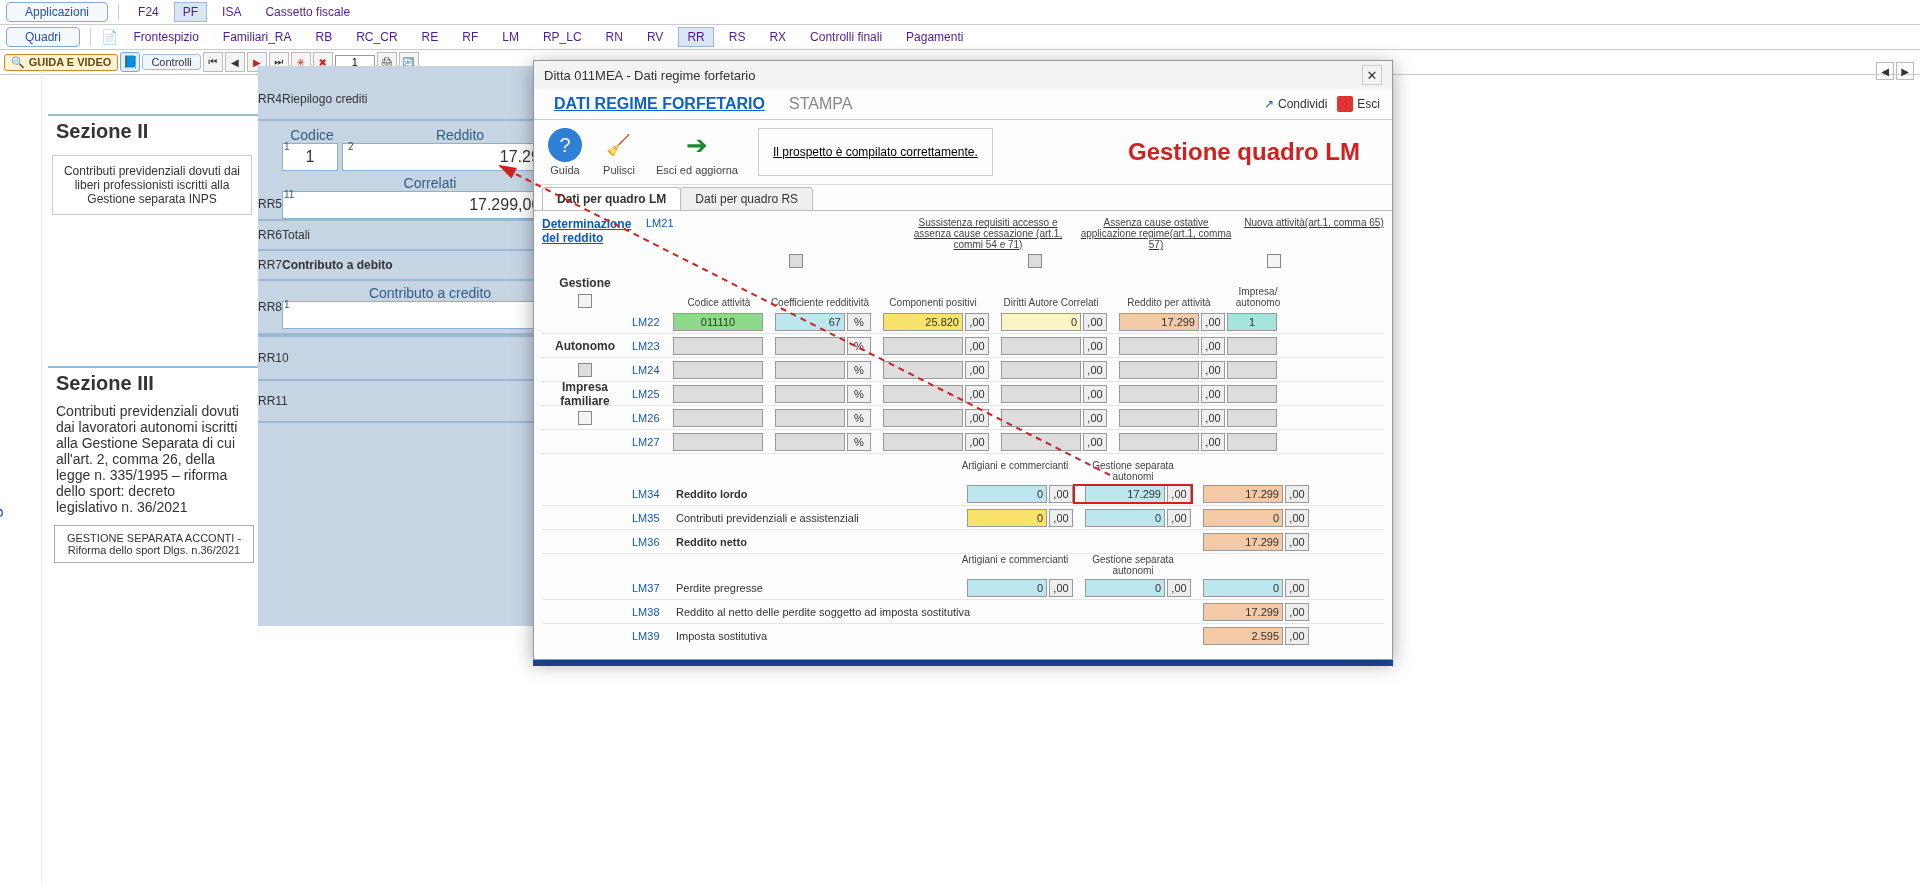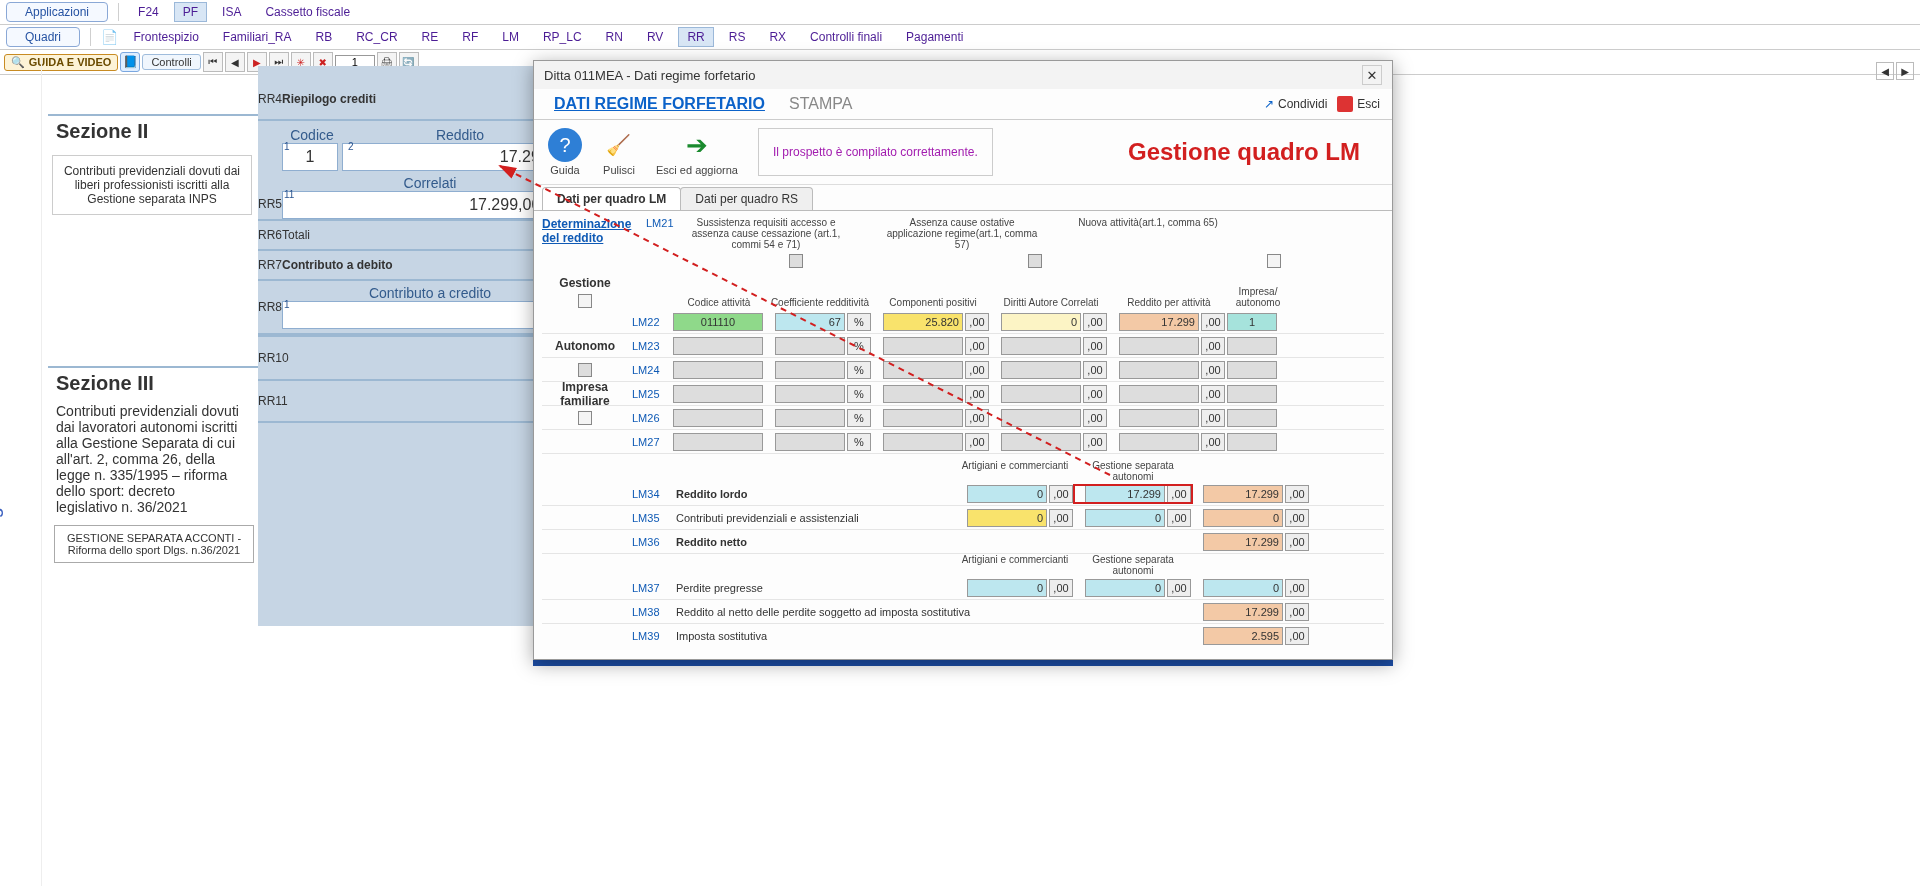--- a/index.html
+++ b/index.html
@@ -41,21 +41,21 @@
 .dialog-close { width:20px; height:20px; border:1px solid #ccc; display:flex; align-items:center; justify-content:center; cursor:pointer; font-size:13px;}
 .dialog-tabs { display:flex; align-items:center; border-bottom:1px solid #ccc; padding:0 8px;}
 .dialog-tab { padding:6px 12px; font-size:16px; color:#0b62c9; cursor:pointer;}
 .dialog-tab.active { font-weight:bold; text-decoration:underline;}
 .dialog-actions { margin-left:auto; display:flex; align-items:center; gap:10px; padding:4px;}
 .act { display:flex; align-items:center; gap:4px; font-size:12px; cursor:pointer;}
 .red-sq { width:16px; height:16px; background:#d33; display:inline-block; border-radius:2px;}
 .dialog-toolbar { display:flex; align-items:center; gap:20px; padding:8px 14px; border-bottom:1px solid #ddd;}
 .tool-btn { text-align:center; font-size:11px; color:#444; cursor:pointer;}
 .tool-btn .ico { width:34px; height:34px; border-radius:50%; margin:0 auto 2px; display:flex; align-items:center; justify-content:center; font-size:20px; color:#fff;}
-.prospetto-box { border:1px solid #ccc; padding:16px 14px; font-size:12px; color:#a21caf; }
+.prospetto-box { border:1px solid #ccc; padding:16px 14px; font-size:12px; color:#000000;text-decoration:underline; }
 .gestione-title { color:#d21f1f; font-size:24px; font-weight:bold; margin-left:auto; padding-right:18px;}
 .sub-tabs { display:flex; gap:0; padding:2px 8px 0 8px;}
 .sub-tab { border:1px solid #bbb; border-bottom:none; padding:4px 14px; background:#efefef; font-size:12px; cursor:pointer; border-radius:4px 4px 0 0; margin-right:-1px;}
 .sub-tab.active { background:#fff; font-weight:600;}
 .grid-wrap { flex:1; overflow:auto; border-top:1px solid #bbb; padding:6px 8px; font-size:11px;}
 .det-title { color:#0f5ab5; font-weight:bold; font-size:12px; text-decoration:underline;}
 .grid-row { display:flex; align-items:center; height:24px; border-bottom:1px solid #e5e5e5;}
 .cell { padding:0 4px; }
 .cell.code { width:44px; color:#0f5ab5; }
 .cell.desc { width:240px; }
@@ -150,21 +150,21 @@
   </div>
   <div style="position:absolute; left:0; top:300px; width:210px; border-top:2px solid #9cb8d2;">
     <div class="section-header">Sezione III</div>
     <div class="section-desc">Contributi previdenziali dovuti dai lavoratori autonomi iscritti alla Gestione Separata di cui all'art. 2, comma 26, della legge n. 335/1995 – riforma dello sport: decreto legislativo n. 36/2021</div>
     <div class="note-box">GESTIONE SEPARATA ACCONTI - Riforma dello sport Dlgs. n.36/2021</div>
   </div>
 
   <div style="position:absolute; left:210px; top:13px; width:320px;">
     <div class="row" style="display:flex; align-items:center; height:40px; position:relative; z-index:1;">
       <span class="rr-label">RR4</span>
-      <span class="rr-title" style="font-weight:bold;">Riepilogo crediti</span>
+      <span class="rr-title" style="font-weight:normal;">Riepilogo crediti</span>
     </div>
 
     <div style="position:relative; z-index:1; border-top:2px solid #9cb8d2; padding:6px 0 0 0;">
       <div style="display:flex;">
         <span class="rr-label" style="align-self:flex-end; padding-bottom:8px;">RR5</span>
         <div style="flex:1;">
           <div style="display:flex;">
             <div style="width:60px;" class="field-label">Codice</div>
             <div style="flex:1;" class="field-label">Reddito</div>
           </div>
@@ -244,21 +244,21 @@
     <div class="sub-tab">Dati per quadro RS</div>
   </div>
 
   <div class="grid-wrap">
 
     <div style="display:flex;">
       <div style="width:100px;">
         <div class="det-title">Determinazione del reddito</div>
       </div>
       <div class="cell code">LM21</div>
-      <div style="flex:1; display:flex; gap:36px; justify-content:flex-start;">
+      <div style="flex:1; display:flex; gap:8px; justify-content:flex-end;text-decoration:underline;">
         <div class="hdr" style="width:160px;">Sussistenza requisiti accesso e assenza cause cessazione (art.1, commi 54 e 71)</div>
         <div class="hdr" style="width:160px;">Assenza cause ostative applicazione regime(art.1, comma 57)</div>
         <div class="hdr" style="width:140px;">Nuova attività(art.1, comma 65)</div>
       </div>
     </div>
     <div style="display:flex; margin:4px 0 8px 0;">
       <div style="width:144px;"></div>
       <div style="flex:1; display:flex; gap:20px; justify-content:space-around;">
         <div class="checkbox" style="background:#ddd;"></div>
         <div class="checkbox" style="background:#ddd;"></div>

